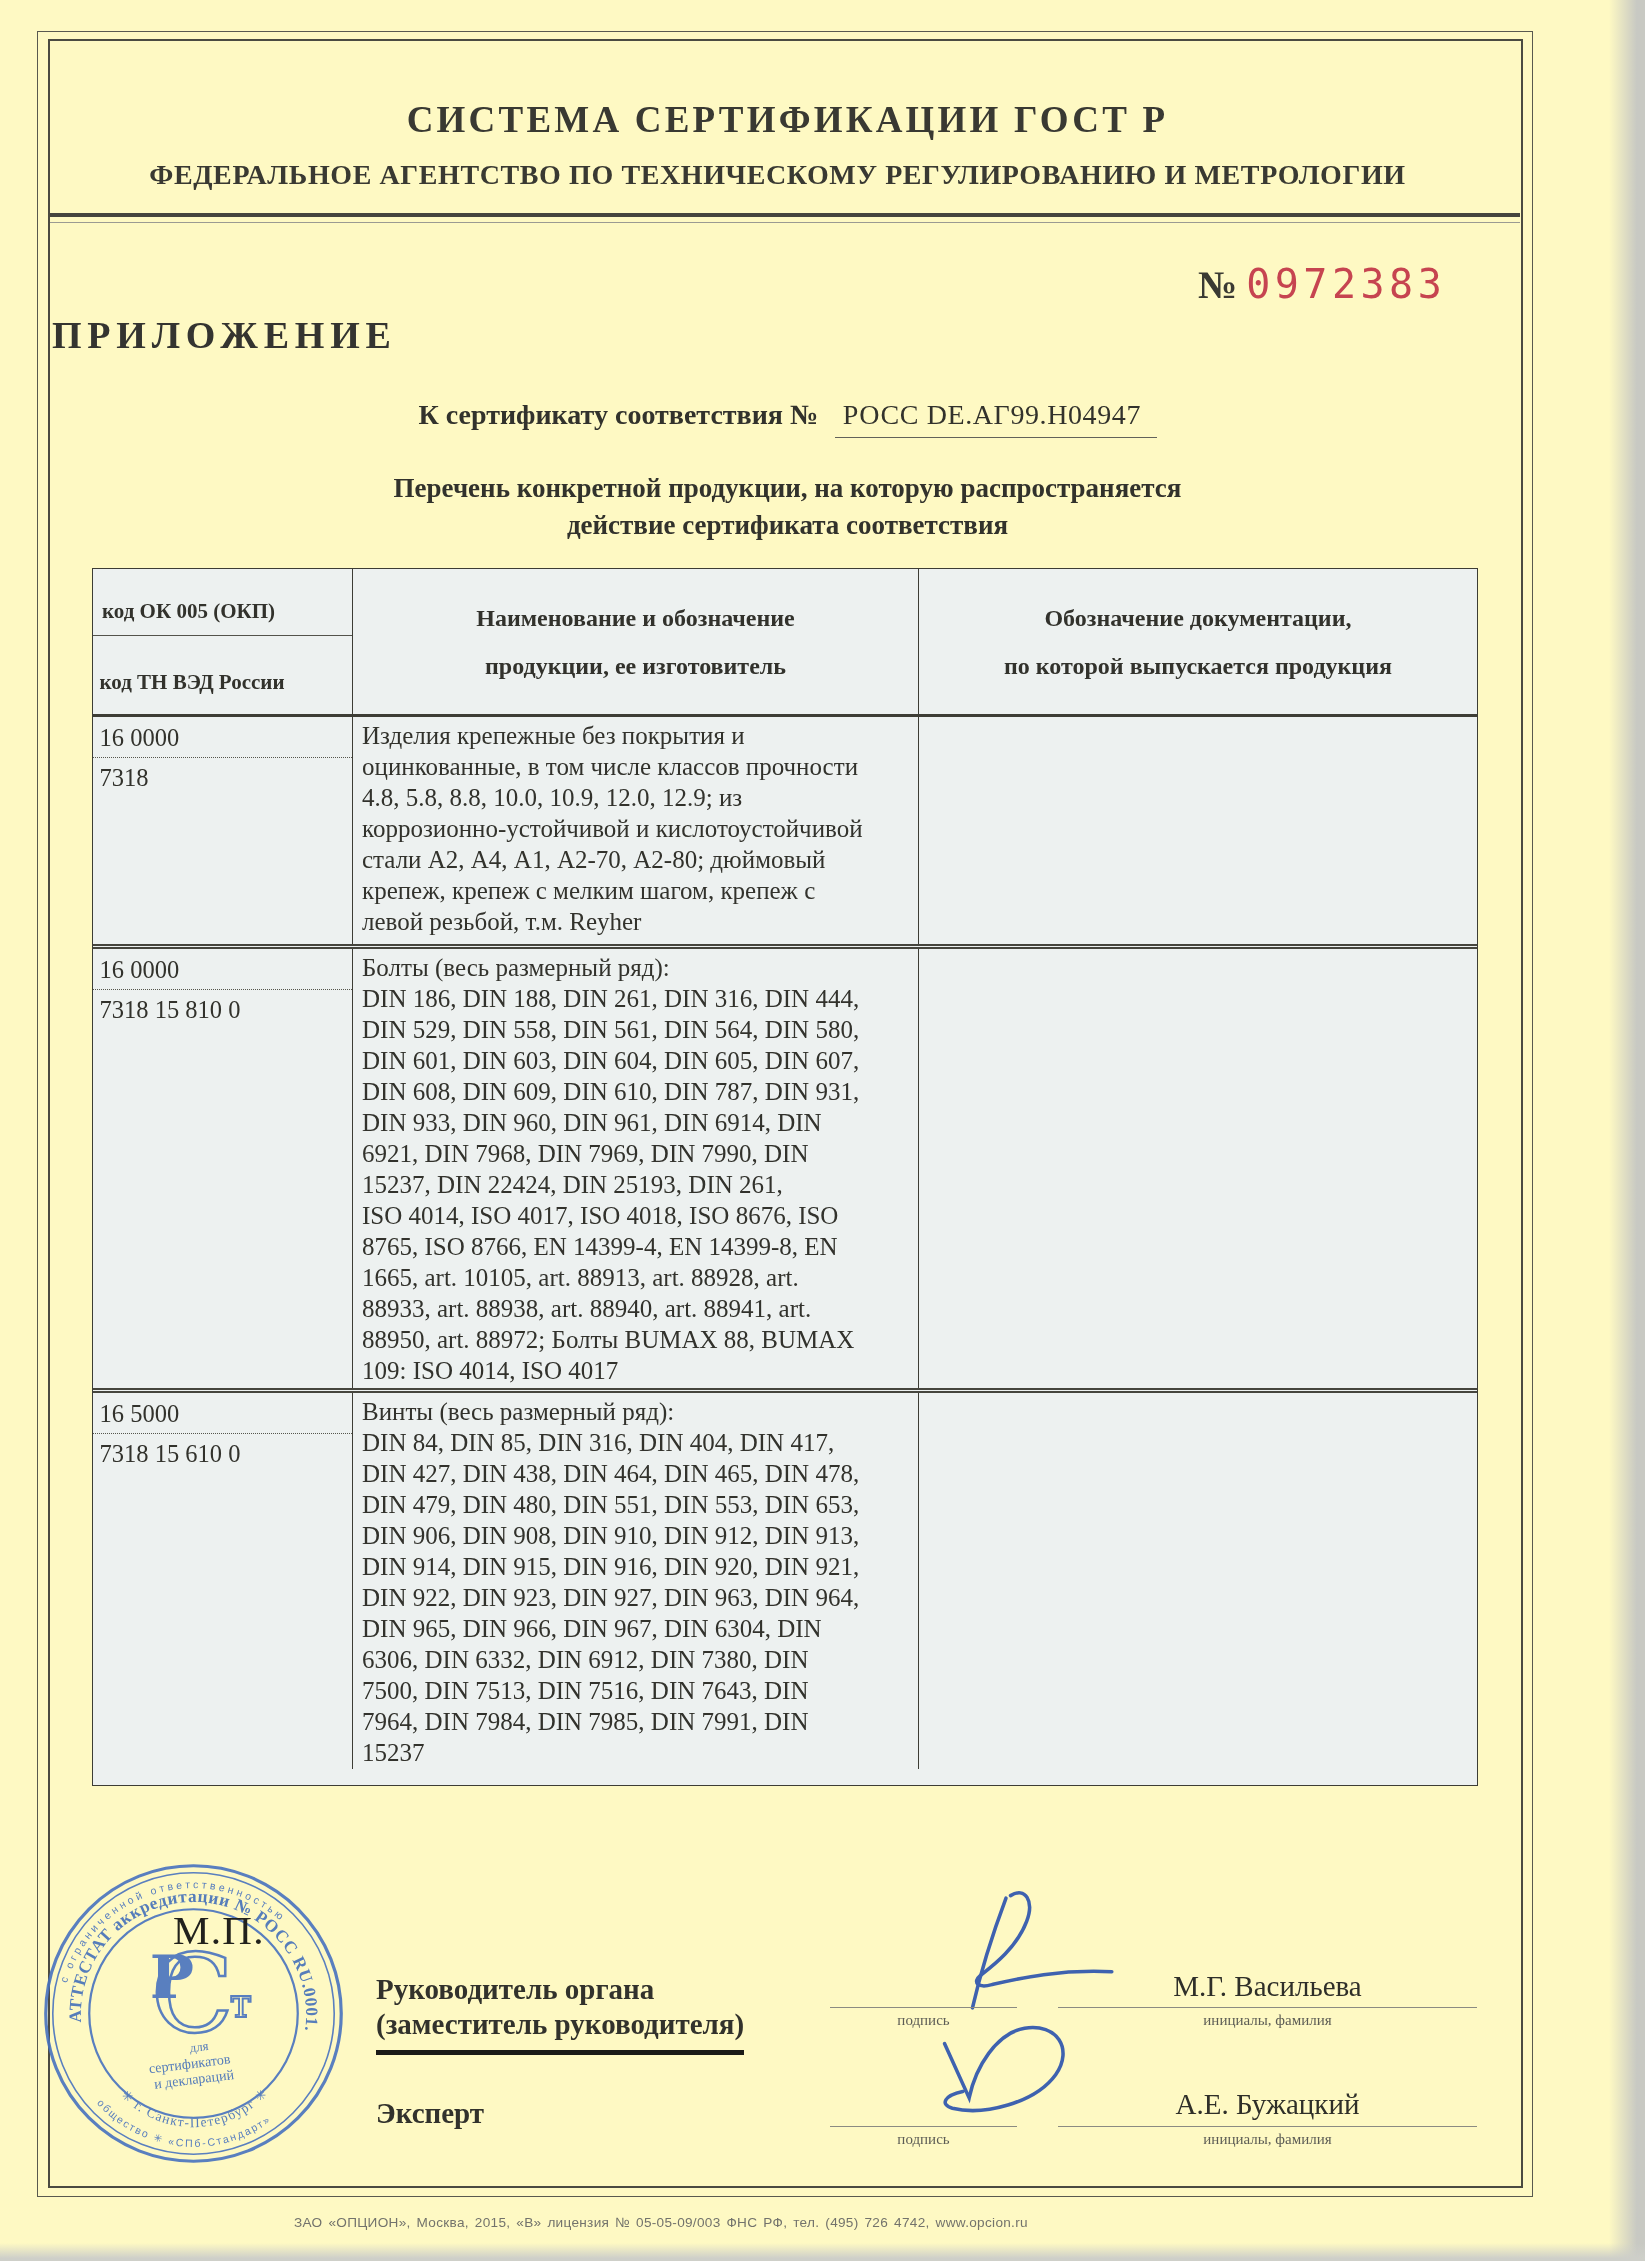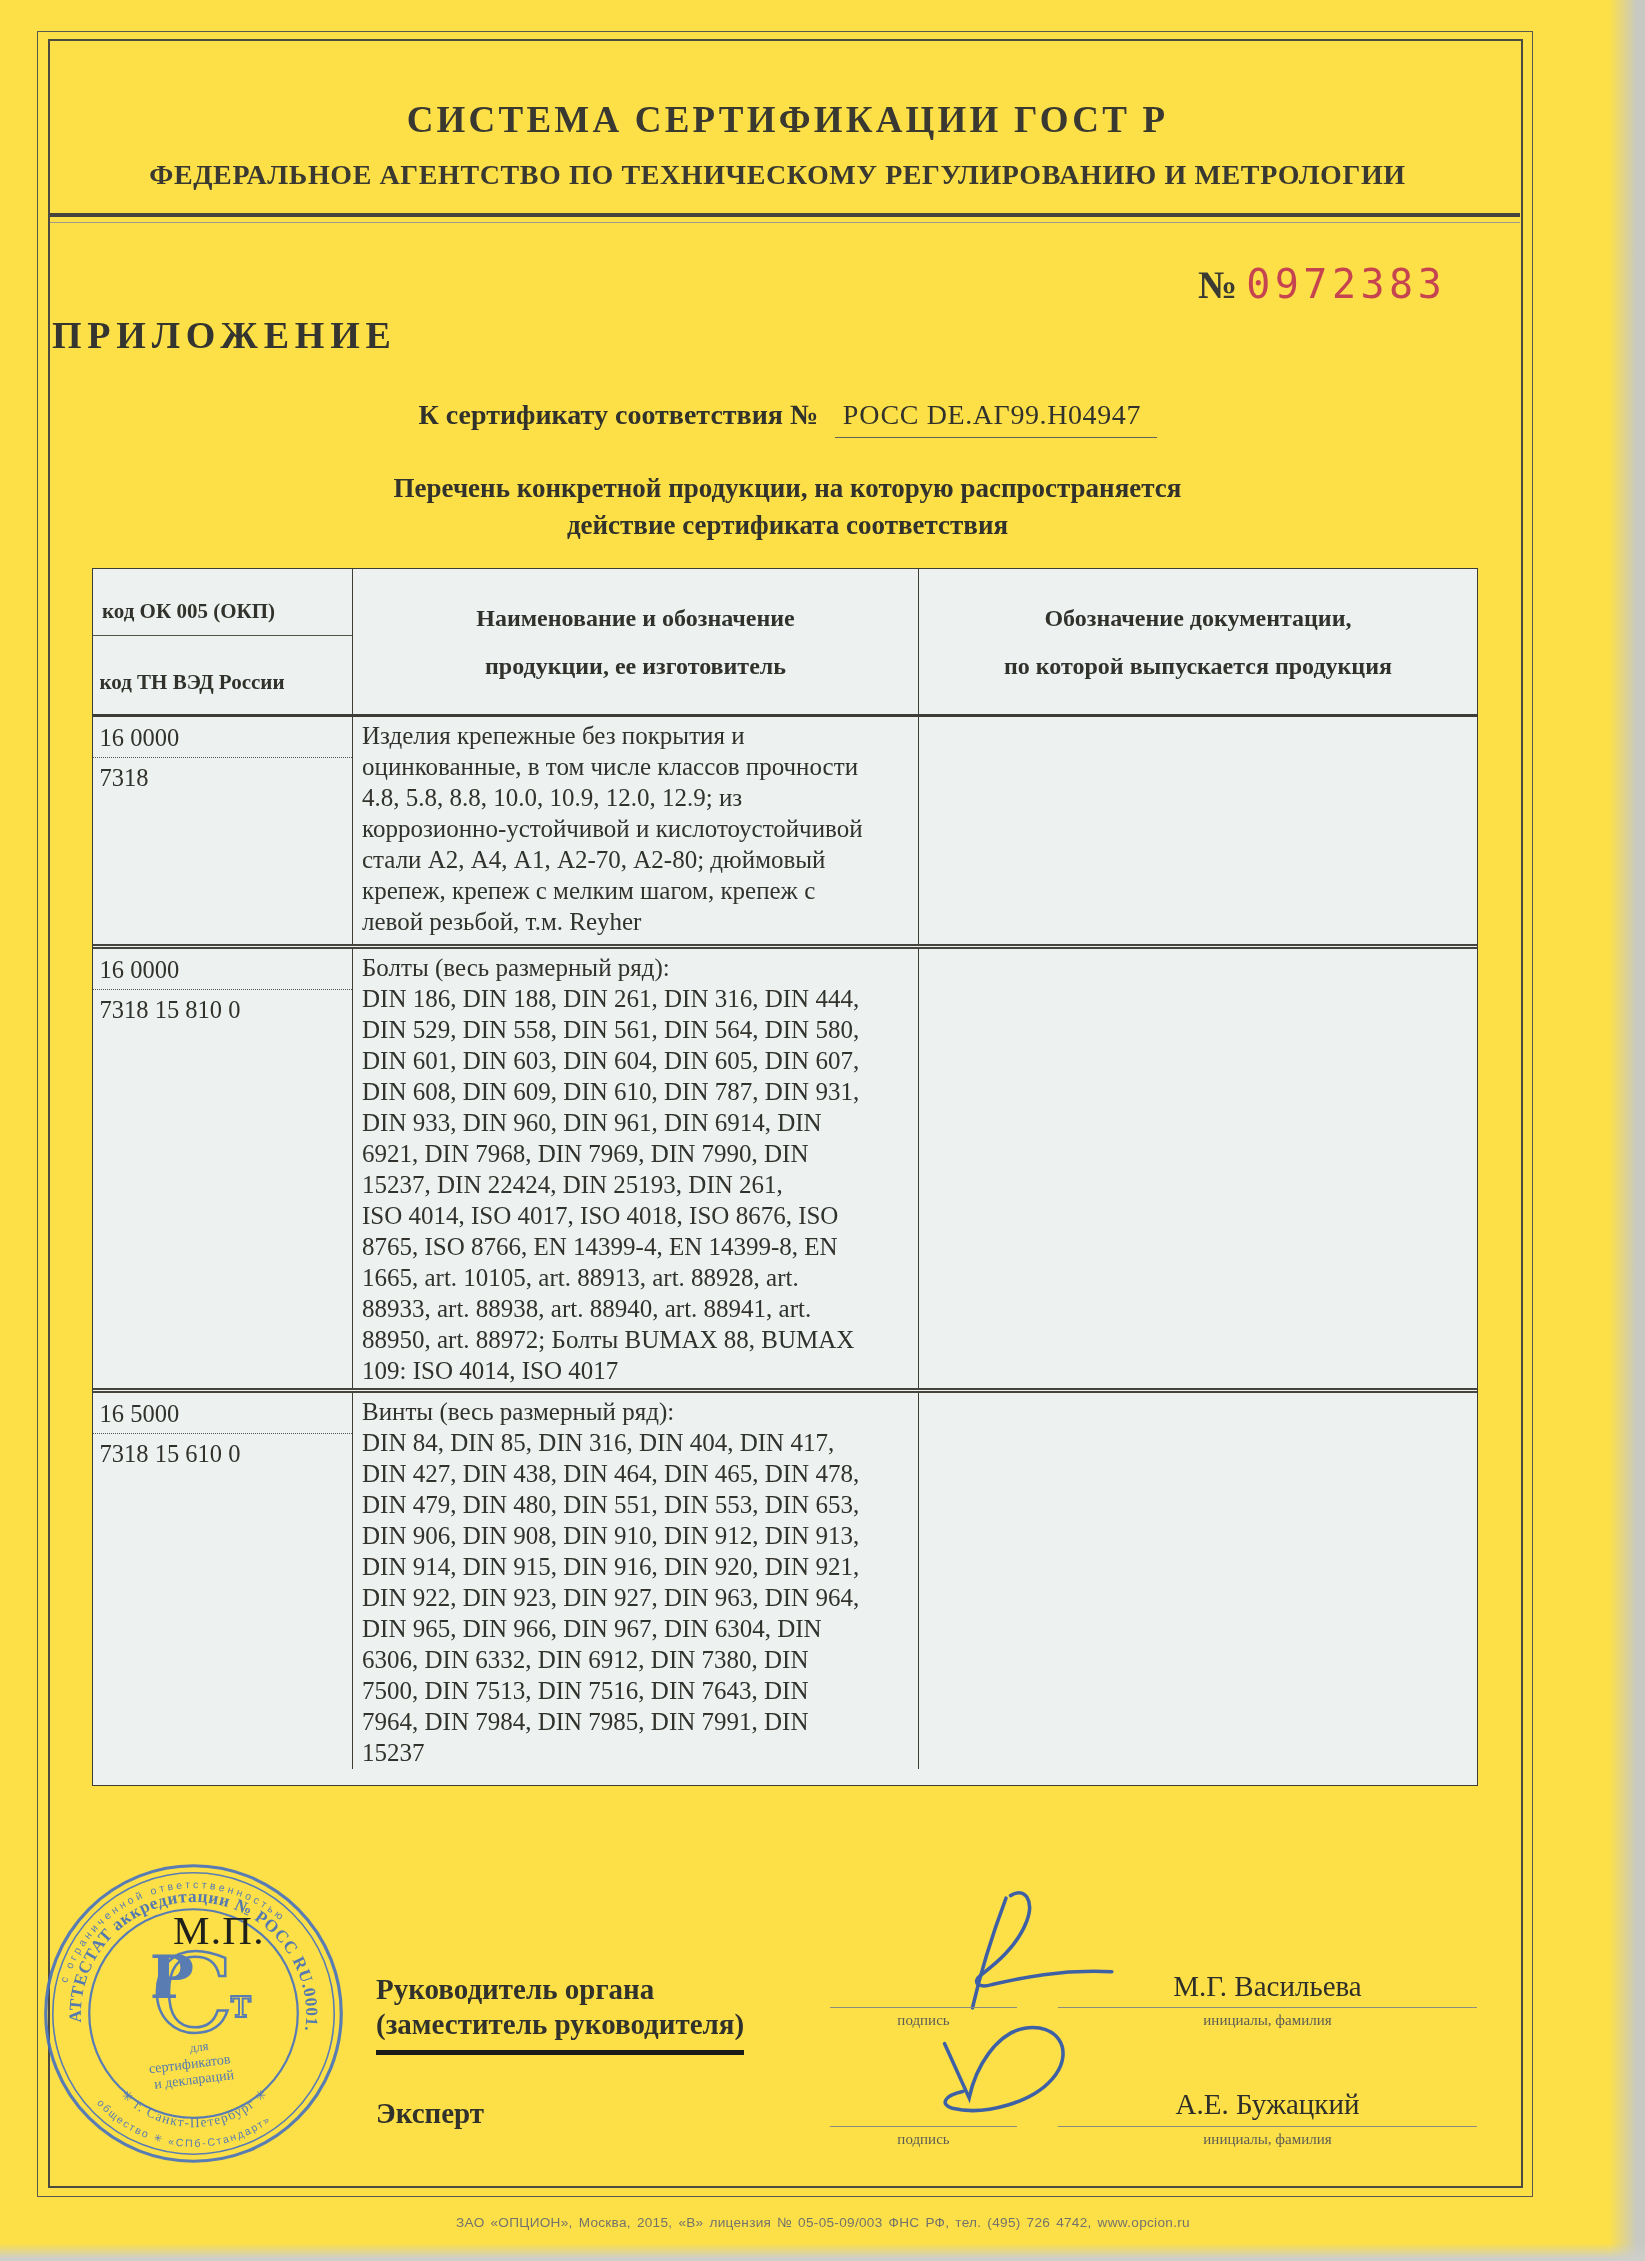--- a/index.html
+++ b/index.html
@@ -1,18 +1,18 @@
 <!DOCTYPE html>
 <html style="font-size:10.3px"><head>
 <meta charset="utf-8">
 <style>
   html,body { margin:0; padding:0; background:#dcddd8; }
   .page {
     position:relative; width:1646px; height:2261px;
-    background:#fde047; overflow:hidden;
+    background:#fef9c3; overflow:hidden;
     font-family:"Liberation Serif","DejaVu Serif",serif;
     color:#32322c;
   }
   .scan-edge-r { position:absolute; right:0; top:0; bottom:0; width:37px;
     background:linear-gradient(to right, rgba(210,211,206,0), #c8c9c3 75%); }
   .scan-edge-b { position:absolute; left:0; right:0; bottom:0; height:18px;
     background:linear-gradient(to bottom, rgba(210,211,206,0), #cecfc9 85%); }
 
   .border-outer { position:absolute; left:37px; top:31px; width:1496px; height:2166px;
     border:1.3px solid #59594f; box-sizing:border-box; }
@@ -67,21 +67,21 @@
   .role1 { position:absolute; left:376px; top:1972px; font-size:29px; font-weight:bold; line-height:35px; }
   .role1 .ul { display:inline-block; border-bottom:5.8px solid #1b1b17; padding-bottom:8px; }
   .role2 { position:absolute; left:376px; top:2097px; font-size:29px; font-weight:bold; }
 
   .sline { position:absolute; height:0; border-top:1.3px solid #8b8b82; }
   .scap { position:absolute; text-align:center; font-size:15px; color:#5d5d55; }
   .sname { position:absolute; text-align:center; font-size:29px; color:#2f2f29; white-space:nowrap; }
 
   .mp { position:absolute; left:173px; top:1906px; font-size:41px; color:#21211c; letter-spacing:1.3px; }
 
-  .footer { position:absolute; left:294px; top:2215px; width:1058px; text-align:center;
+  .footer { position:absolute; left:294px; top:2215px; width:1058px; text-align:left;
     font-family:"Liberation Sans",sans-serif; font-size:13.6px; color:#73736c;
     letter-spacing:0.3px; word-spacing:1.9px; }
 
   .sig { position:absolute; }
   .stamp { position:absolute; left:40px; top:1860px; opacity:0.9; }
 </style>
 </head>
 <body>
 
 <div class="page">

